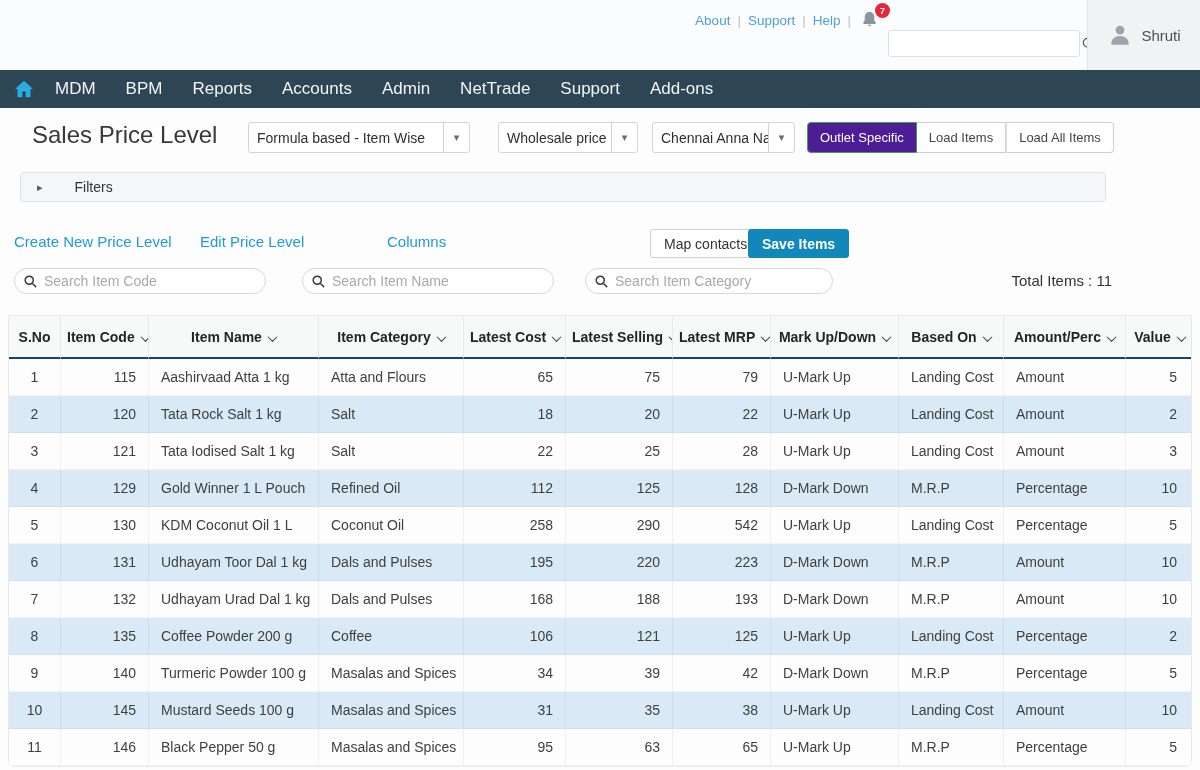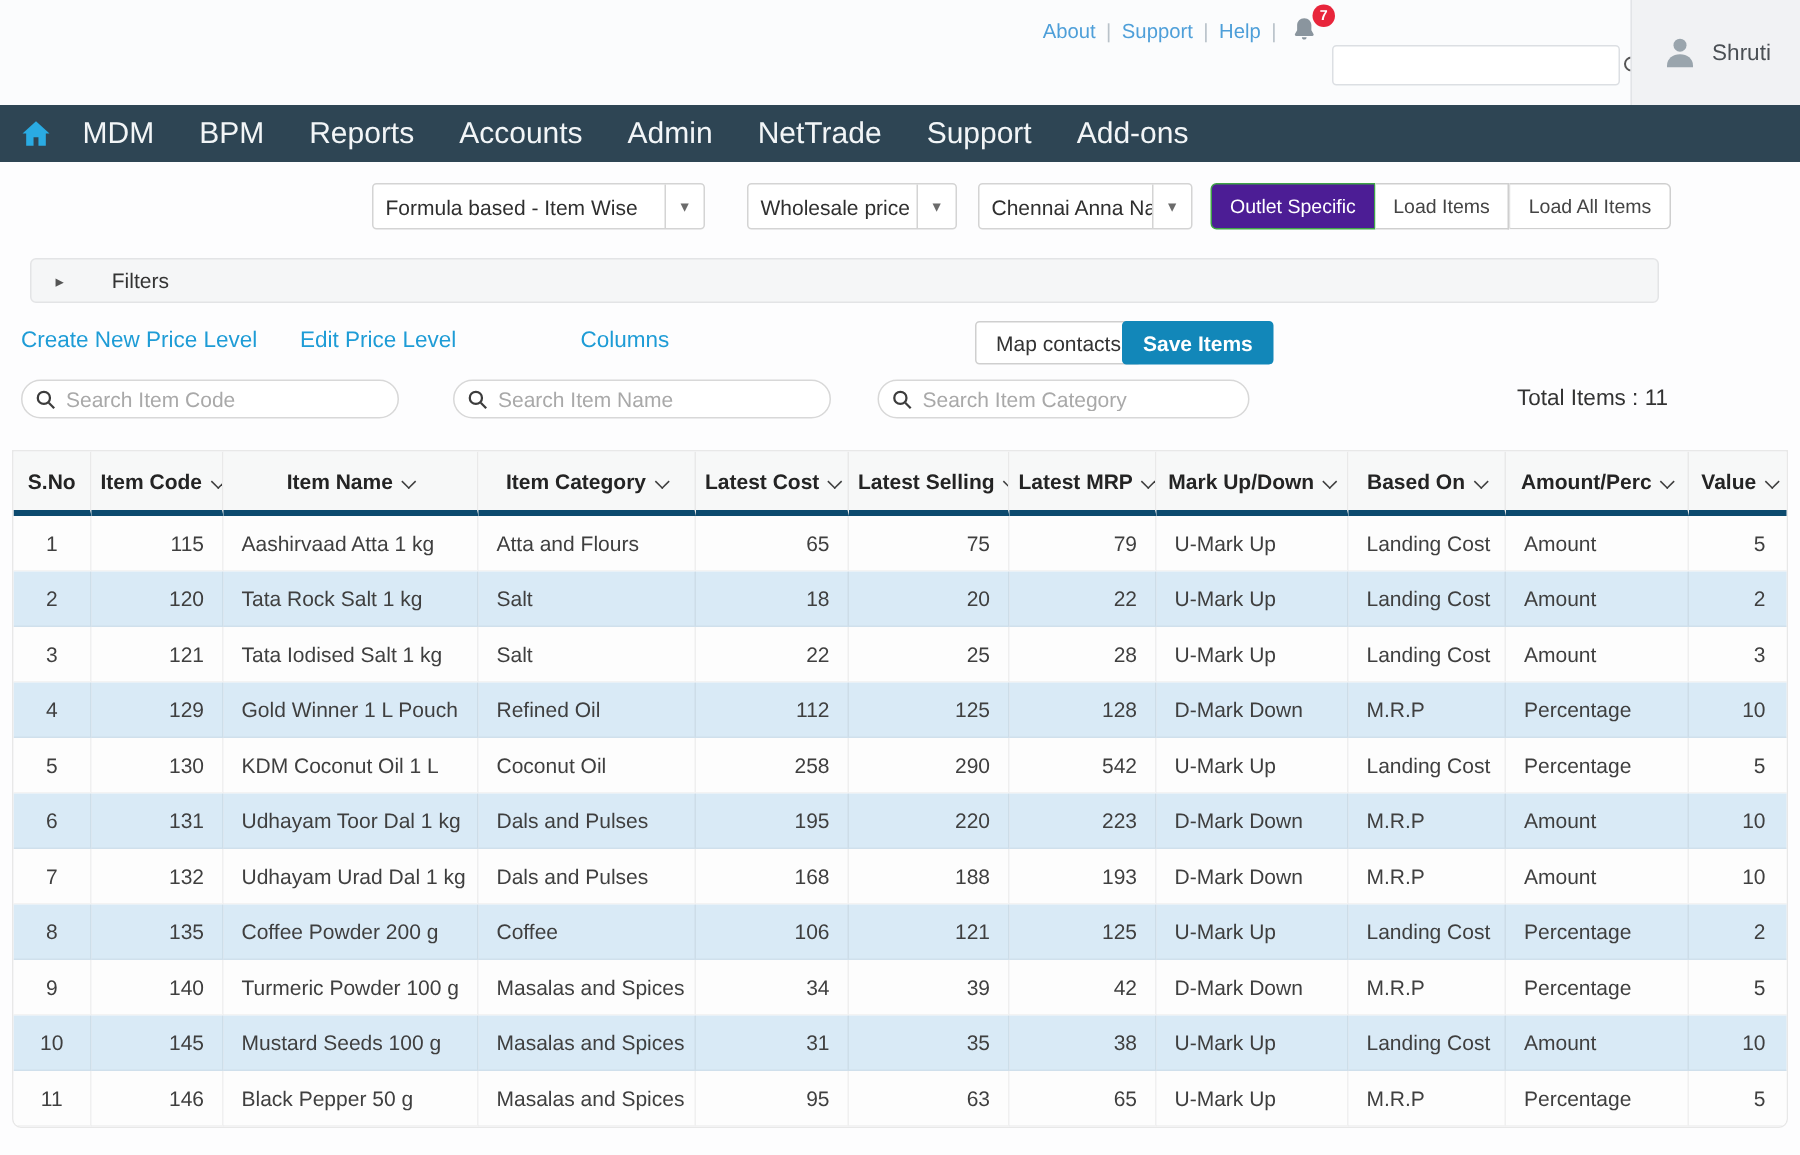--- a/index.html
+++ b/index.html
@@ -24,21 +24,21 @@
   .top-search { position:absolute; right:120px; top:30px; width:192px; height:27px; background:#fff; border:1px solid #dcdfe3; border-radius:3px; display:flex; align-items:center; }
   .top-search input { flex:1; border:none; outline:none; height:100%; padding:0 6px 0 10px; font-size:13px; background:transparent; }
   .top-search .mag { margin-right:7px; display:flex; }
 
   .user-area { position:absolute; right:0; top:0; width:113px; height:70px; background:#f1f2f4; border-left:1px solid #e2e4e7; display:flex; align-items:center; justify-content:center; gap:8px; }
   .user-name { font-size:15px; color:#4a4f54; font-weight:normal; }
 
   
   .nav { height:38px; background:#2e4554; display:flex; align-items:center; padding-left:14px; }
   .nav .home { display:flex; align-items:center; margin-right:21px; cursor:pointer; }
-  .nav-item { color:#f2f5f7; font-size:20px; margin-right:30px; cursor:pointer; }
+  .nav-item { color:#f2f5f7; font-size:17px; margin-right:30px; cursor:pointer; }
 
   
   .title-row { position:relative; height:58px; }
   .page-title { position:absolute; left:32px; top:13px; font-size:24px; font-weight:400; color:#383838; }
   .select { position:absolute; top:14px; height:31px; background:#fff; border:1px solid #d4d4d4; border-radius:3px; display:flex; align-items:center; cursor:pointer; }
   .select .sel-text { flex:1; font-size:14px; color:#2f2f2f; padding:0 8px; white-space:nowrap; overflow:hidden; }
   .select .sel-caret { width:26px; height:100%; border-left:1px solid #d4d4d4; display:flex; align-items:center; justify-content:center; color:#6b6b6b; font-size:11px; }
   .sel-1 { left:248px; width:222px; }
   .sel-2 { left:498px; width:140px; }
   .sel-3 { left:652px; width:143px; }
@@ -47,42 +47,42 @@
   .btn-outlet { background:#4c1d95; border:1px solid #3fa347; color:#fff; border-radius:4px 0 0 4px; }
   .btn-load { background:#fff; border:1px solid #cfcfcf; border-left:none; color:#444; }
   .btn-loadall { background:#fff; border:1px solid #cfcfcf; border-left:1px solid #e2e2e2; color:#444; border-radius:0 4px 4px 0; }
 
   
   .filters-bar { margin:6px 20px 0 20px; height:30px; width:1086px; background:#f5f6f7; border:1px solid #e3e4e6; border-radius:4px; display:flex; align-items:center; padding-left:16px; cursor:pointer; }
   .filters-caret { color:#555; font-size:11px; margin-right:9px; }
   .filters-label { font-size:14px; color:#333;margin-left:23px; }
 
   
-  .actions-row { position:relative; height:31px; margin-top:12px; }
+  .actions-row { position:relative; height:31px; margin-top:27px; }
   .action-link { position:absolute; top:4px; font-size:15px; color:#1e9cd6; cursor:pointer; text-decoration:none; }
   .link-create { left:14px; }
   .link-edit { left:200px; }
   .link-columns { left:387px; }
   .btn-map { position:absolute; left:650px; top:0; height:29px; padding:0 13px; background:#fff; border:1px solid #cfcfcf; border-radius:3px; font-size:14px; color:#333; cursor:pointer; }
   .btn-save { position:absolute; left:748px; top:0; height:29px; padding:0 13px; background:#1287b9; border:1px solid #1287b9; border-radius:3px; font-size:14px; color:#fff; font-weight:bold; cursor:pointer; }
 
   
   .search-row { position:relative; height:27px; margin-top:8px; }
   .pill { position:absolute; top:0; height:26px; background:#fff; border:1px solid #d8d8d8; border-radius:13px; display:flex; align-items:center; padding-left:8px; }
   .pill input { border:none; outline:none; background:transparent; font-size:14px; color:#333; flex:1; height:100%; padding:0 10px 0 6px; }
   .pill input::placeholder { color:#a9a9a9; }
   .pill-1 { left:14px;  width:252px; }
   .pill-2 { left:302px; width:252px; }
   .pill-3 { left:585px; width:248px; }
   .total-items { position:absolute; right:88px; top:4px; font-size:15px; color:#333; }
 
   
   .table-wrap { margin:20px 8px 0 8px; border:1px solid #e8e8e8; border-radius:0 0 6px 6px; overflow:hidden; }
   table { width:100%; border-collapse:separate; border-spacing:0; table-layout:fixed; }
-  thead th { height:43px; background:#f7f8f8; border-bottom:4px solid #0c4a6e; border-right:1px solid #e9e9e9; font-size:14px; font-weight:bold; color:#242424; text-align:center; padding:0 6px; white-space:nowrap; overflow:hidden; }
+  thead th { height:43px; background:#f7f8f8; border-bottom:2px solid #0c4a6e; border-right:1px solid #e9e9e9; font-size:14px; font-weight:bold; color:#242424; text-align:center; padding:0 6px; white-space:nowrap; overflow:hidden; }
   thead th:last-child { border-right:none; }
   tbody td { height:37px; border-right:1px solid rgba(0,0,0,0.05); border-bottom:1px solid rgba(0,0,0,0.04); font-size:14px; color:#3f3f3f; padding:0 12px; white-space:nowrap; overflow:hidden; }
   tbody td:last-child { border-right:none; padding-right:16px; }
   tbody tr:nth-child(odd)  { background:#fdfdfd; }
   tbody tr:nth-child(even) { background:#d9eaf6; }
   .al-left { text-align:left; } .al-right { text-align:right; } .al-center { text-align:center; }
   .chev { display:inline-block; width:7px; height:7px; border-right:1.6px solid #3d3d3d; border-bottom:1.6px solid #3d3d3d; transform:rotate(45deg) translate(-1px,-1px); margin-left:7px; }
 </style>
 </head>
 <body>
@@ -135,20 +135,21 @@
     <span class="nav-item">BPM</span>
     <span class="nav-item">Reports</span>
     <span class="nav-item">Accounts</span>
     <span class="nav-item">Admin</span>
     <span class="nav-item">NetTrade</span>
     <span class="nav-item">Support</span>
     <span class="nav-item">Add-ons</span>
   </nav>
 
   <div class="title-row">
+    <h1 class="page-title">Sales Price Level</h1>
 
     <div class="select sel-1">
       <span class="sel-text">Formula based - Item Wise</span>
       <span class="sel-caret">▾</span>
     </div>
     <div class="select sel-2">
       <span class="sel-text">Wholesale price new</span>
       <span class="sel-caret">▾</span>
     </div>
     <div class="select sel-3">

